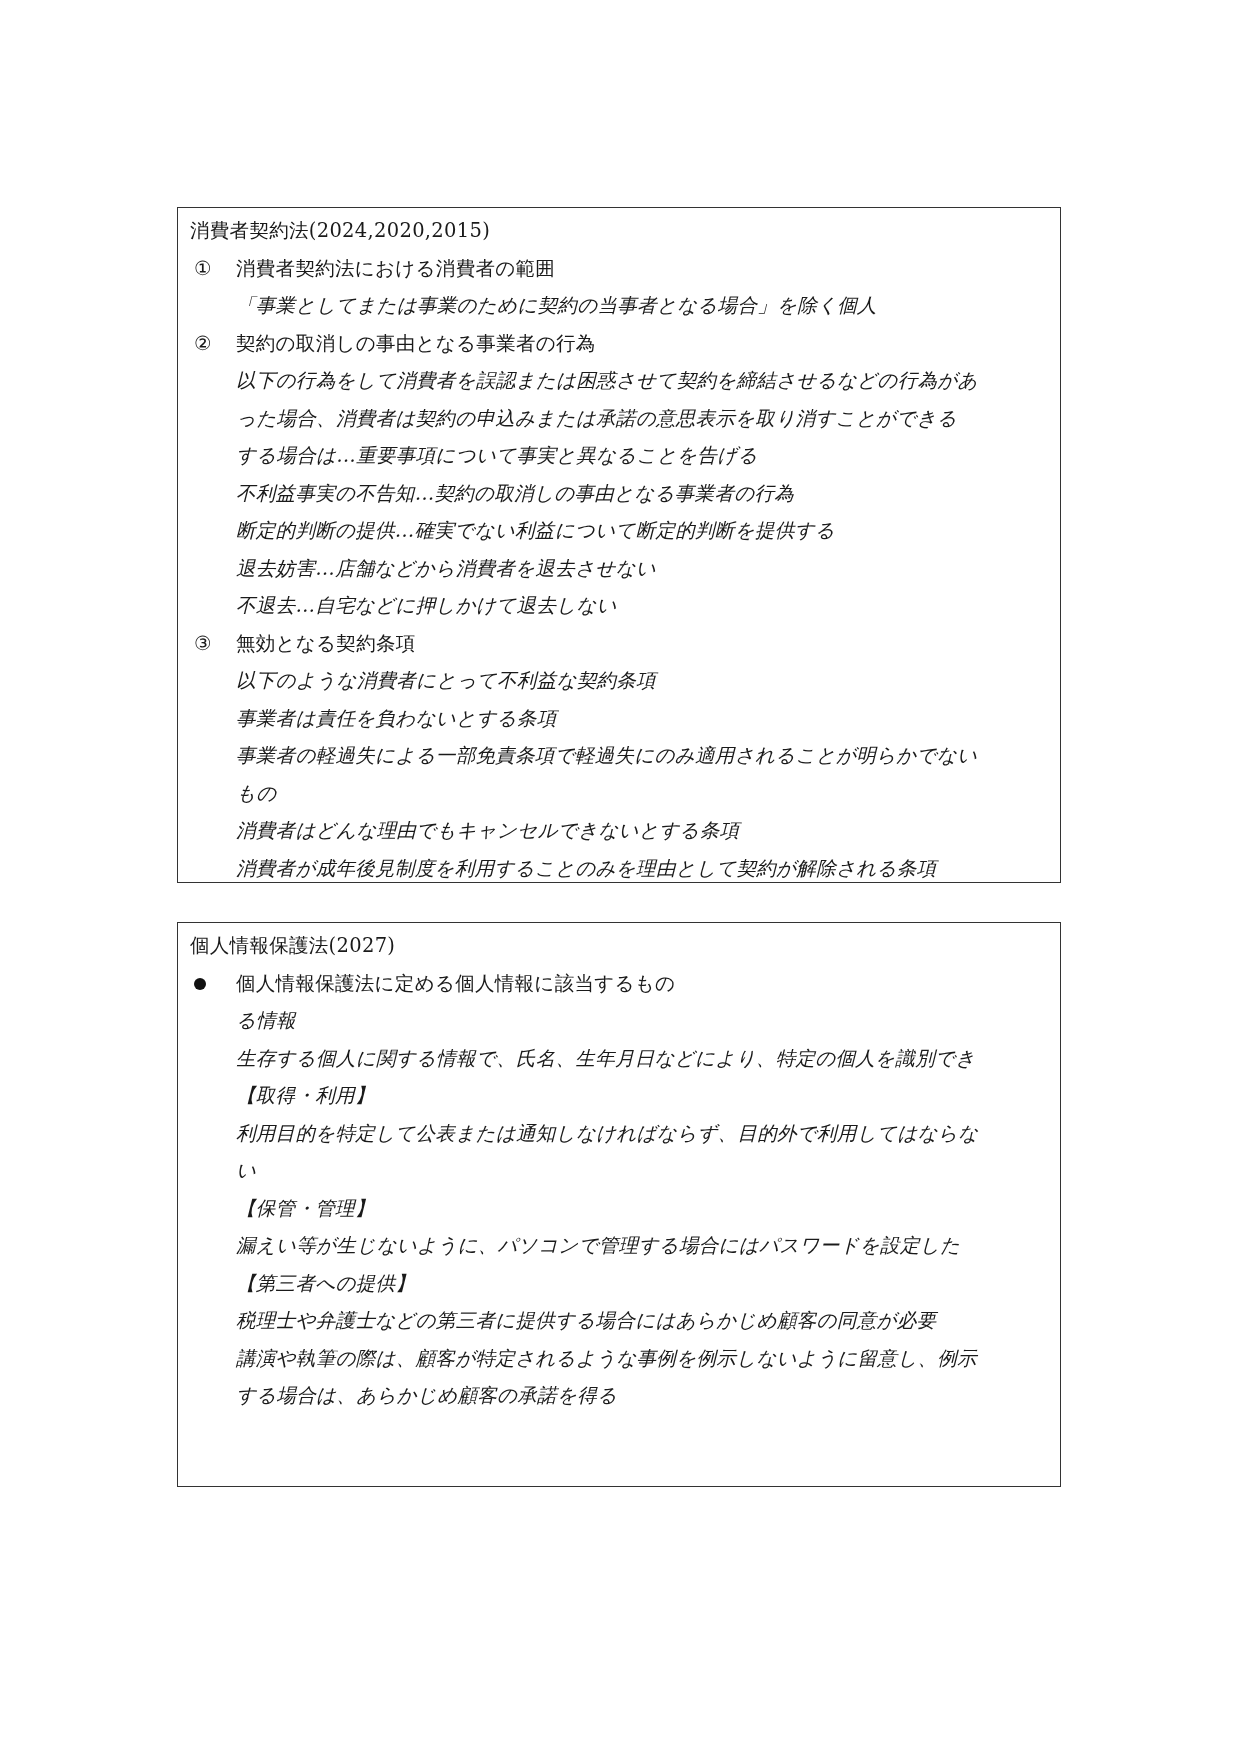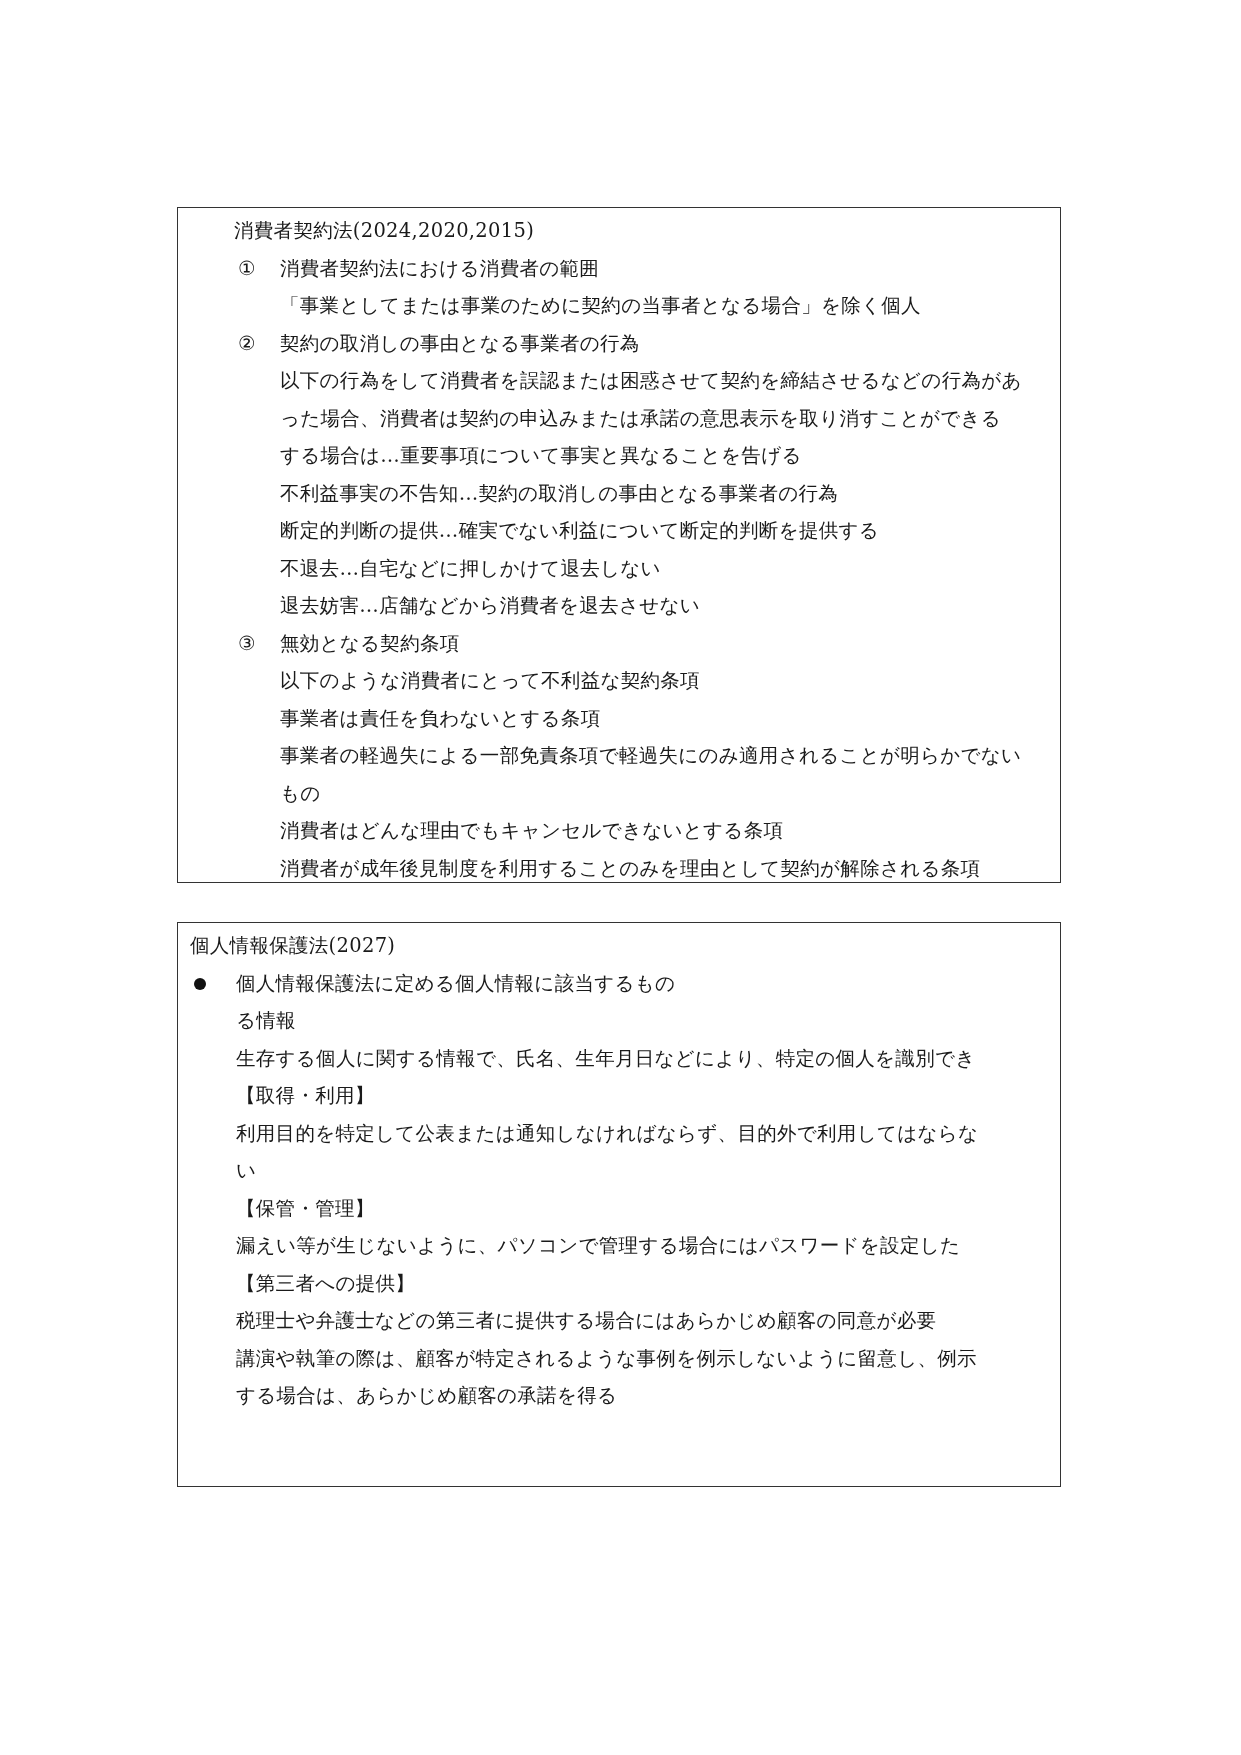--- a/index.html
+++ b/index.html
@@ -1,27 +1,27 @@
 <!DOCTYPE html>
 <html><head>
 <meta charset="utf-8">
 <style>
   html, body { margin: 0; padding: 0; background: #ffffff; }
   body { width: 1241px; height: 1755px; position: relative; overflow: hidden;
          font-family: "DejaVu Serif", "Liberation Serif", serif; color: #1a1a1a; }
   .box { position: absolute; left: 177px; width: 884px; border: 1.5px solid #333;
          box-sizing: border-box; padding: 4px 0 4px 0; }
-  #box1 { top: 207px; height: 676px; padding-left: 44px; }
+  #box1 { top: 207px; height: 676px; }
   #box2 { top: 922px; height: 565px; }
   .line { height: 37.5px; line-height: 37.5px; font-size: 19.5px; white-space: nowrap;
           position: relative; letter-spacing: 0.3px; }
   .title { padding-left: 12px; }
   .marker { position: absolute; left: 10px; width: 30px; text-align: center; }
   .head { padding-left: 58px; }
-  .sub { padding-left: 58px; }
+  .sub { padding-left: 58px; font-style: italic; }
   .dot { display: inline-block; width: 12px; height: 12px; border-radius: 50%; background: #111;
          position: absolute; left: 16px; top: 13px; }
 </style>
 </head>
 <body>
 
 <div class="box" id="box1">
   <div class="line title">消費者契約法(2024,2020,2015)</div>
 
   <div class="line head">
@@ -32,22 +32,22 @@
 
   <div class="line head">
     <span class="marker">②</span>
     <span>契約の取消しの事由となる事業者の行為</span>
   </div>
   <div class="line sub">以下の行為をして消費者を誤認または困惑させて契約を締結させるなどの行為があ</div>
   <div class="line sub">った場合、消費者は契約の申込みまたは承諾の意思表示を取り消すことができる</div>
   <div class="line sub">する場合は…重要事項について事実と異なることを告げる</div>
   <div class="line sub">不利益事実の不告知…契約の取消しの事由となる事業者の行為</div>
   <div class="line sub">断定的判断の提供…確実でない利益について断定的判断を提供する</div>
+  <div class="line sub">退去妨害…店舗などから消費者を退去させない</div>
   <div class="line sub">不退去…自宅などに押しかけて退去しない</div>
-  <div class="line sub">退去妨害…店舗などから消費者を退去させない</div>
 
   <div class="line head">
     <span class="marker">③</span>
     <span>無効となる契約条項</span>
   </div>
   <div class="line sub">以下のような消費者にとって不利益な契約条項</div>
   <div class="line sub">事業者は責任を負わないとする条項</div>
   <div class="line sub">事業者の軽過失による一部免責条項で軽過失にのみ適用されることが明らかでない</div>
   <div class="line sub">もの</div>
   <div class="line sub">消費者はどんな理由でもキャンセルできないとする条項</div>

